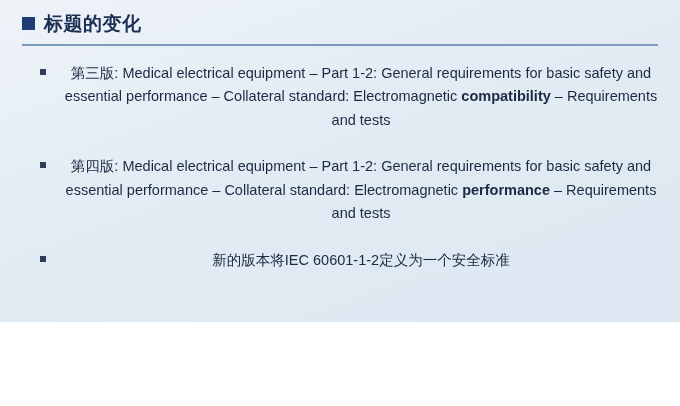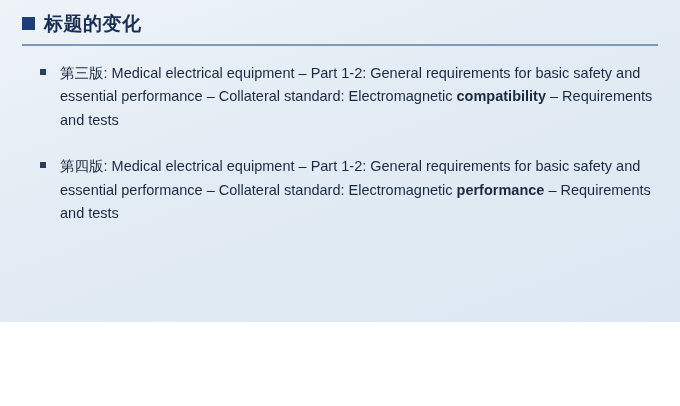--- a/index.html
+++ b/index.html
@@ -47,20 +47,21 @@
     top: 44px;
     width: 636px;
     height: 2px;
     background: #7f99bd;
   }
   .bullets {
     position: absolute;
     left: 40px;
     top: 62px;
     width: 622px;
+    text-align: center;
   }
   .bullet {
     position: relative;
     padding-left: 20px;
     margin-bottom: 23px;
   }
   .bullet-marker {
     position: absolute;
     left: 0;
     top: 7px;
@@ -94,15 +95,19 @@
     <div class="bullet">
       <span class="bullet-marker"></span>
       <div class="bullet-text"><span>第三版: </span><span>Medical electrical equipment – Part 1-2: General requirements for basic safety and essential performance – Collateral standard: Electromagnetic </span><b>compatibility</b><span> – Requirements and tests</span></div>
     </div>
 
     <div class="bullet">
       <span class="bullet-marker"></span>
       <div class="bullet-text"><span>第四版: </span><span>Medical electrical equipment – Part 1-2: General requirements for basic safety and essential performance – Collateral standard: Electromagnetic </span><b>performance</b><span> – Requirements and tests</span></div>
     </div>
 
+    <div class="bullet">
+      <span class="bullet-marker"></span>
+      <div class="bullet-text"><span></span><span>新的版本将IEC 60601-1-2定义为一个安全标准</span><b></b><span></span></div>
+    </div>
 
   </div>
 </div>
 
 </body></html>

